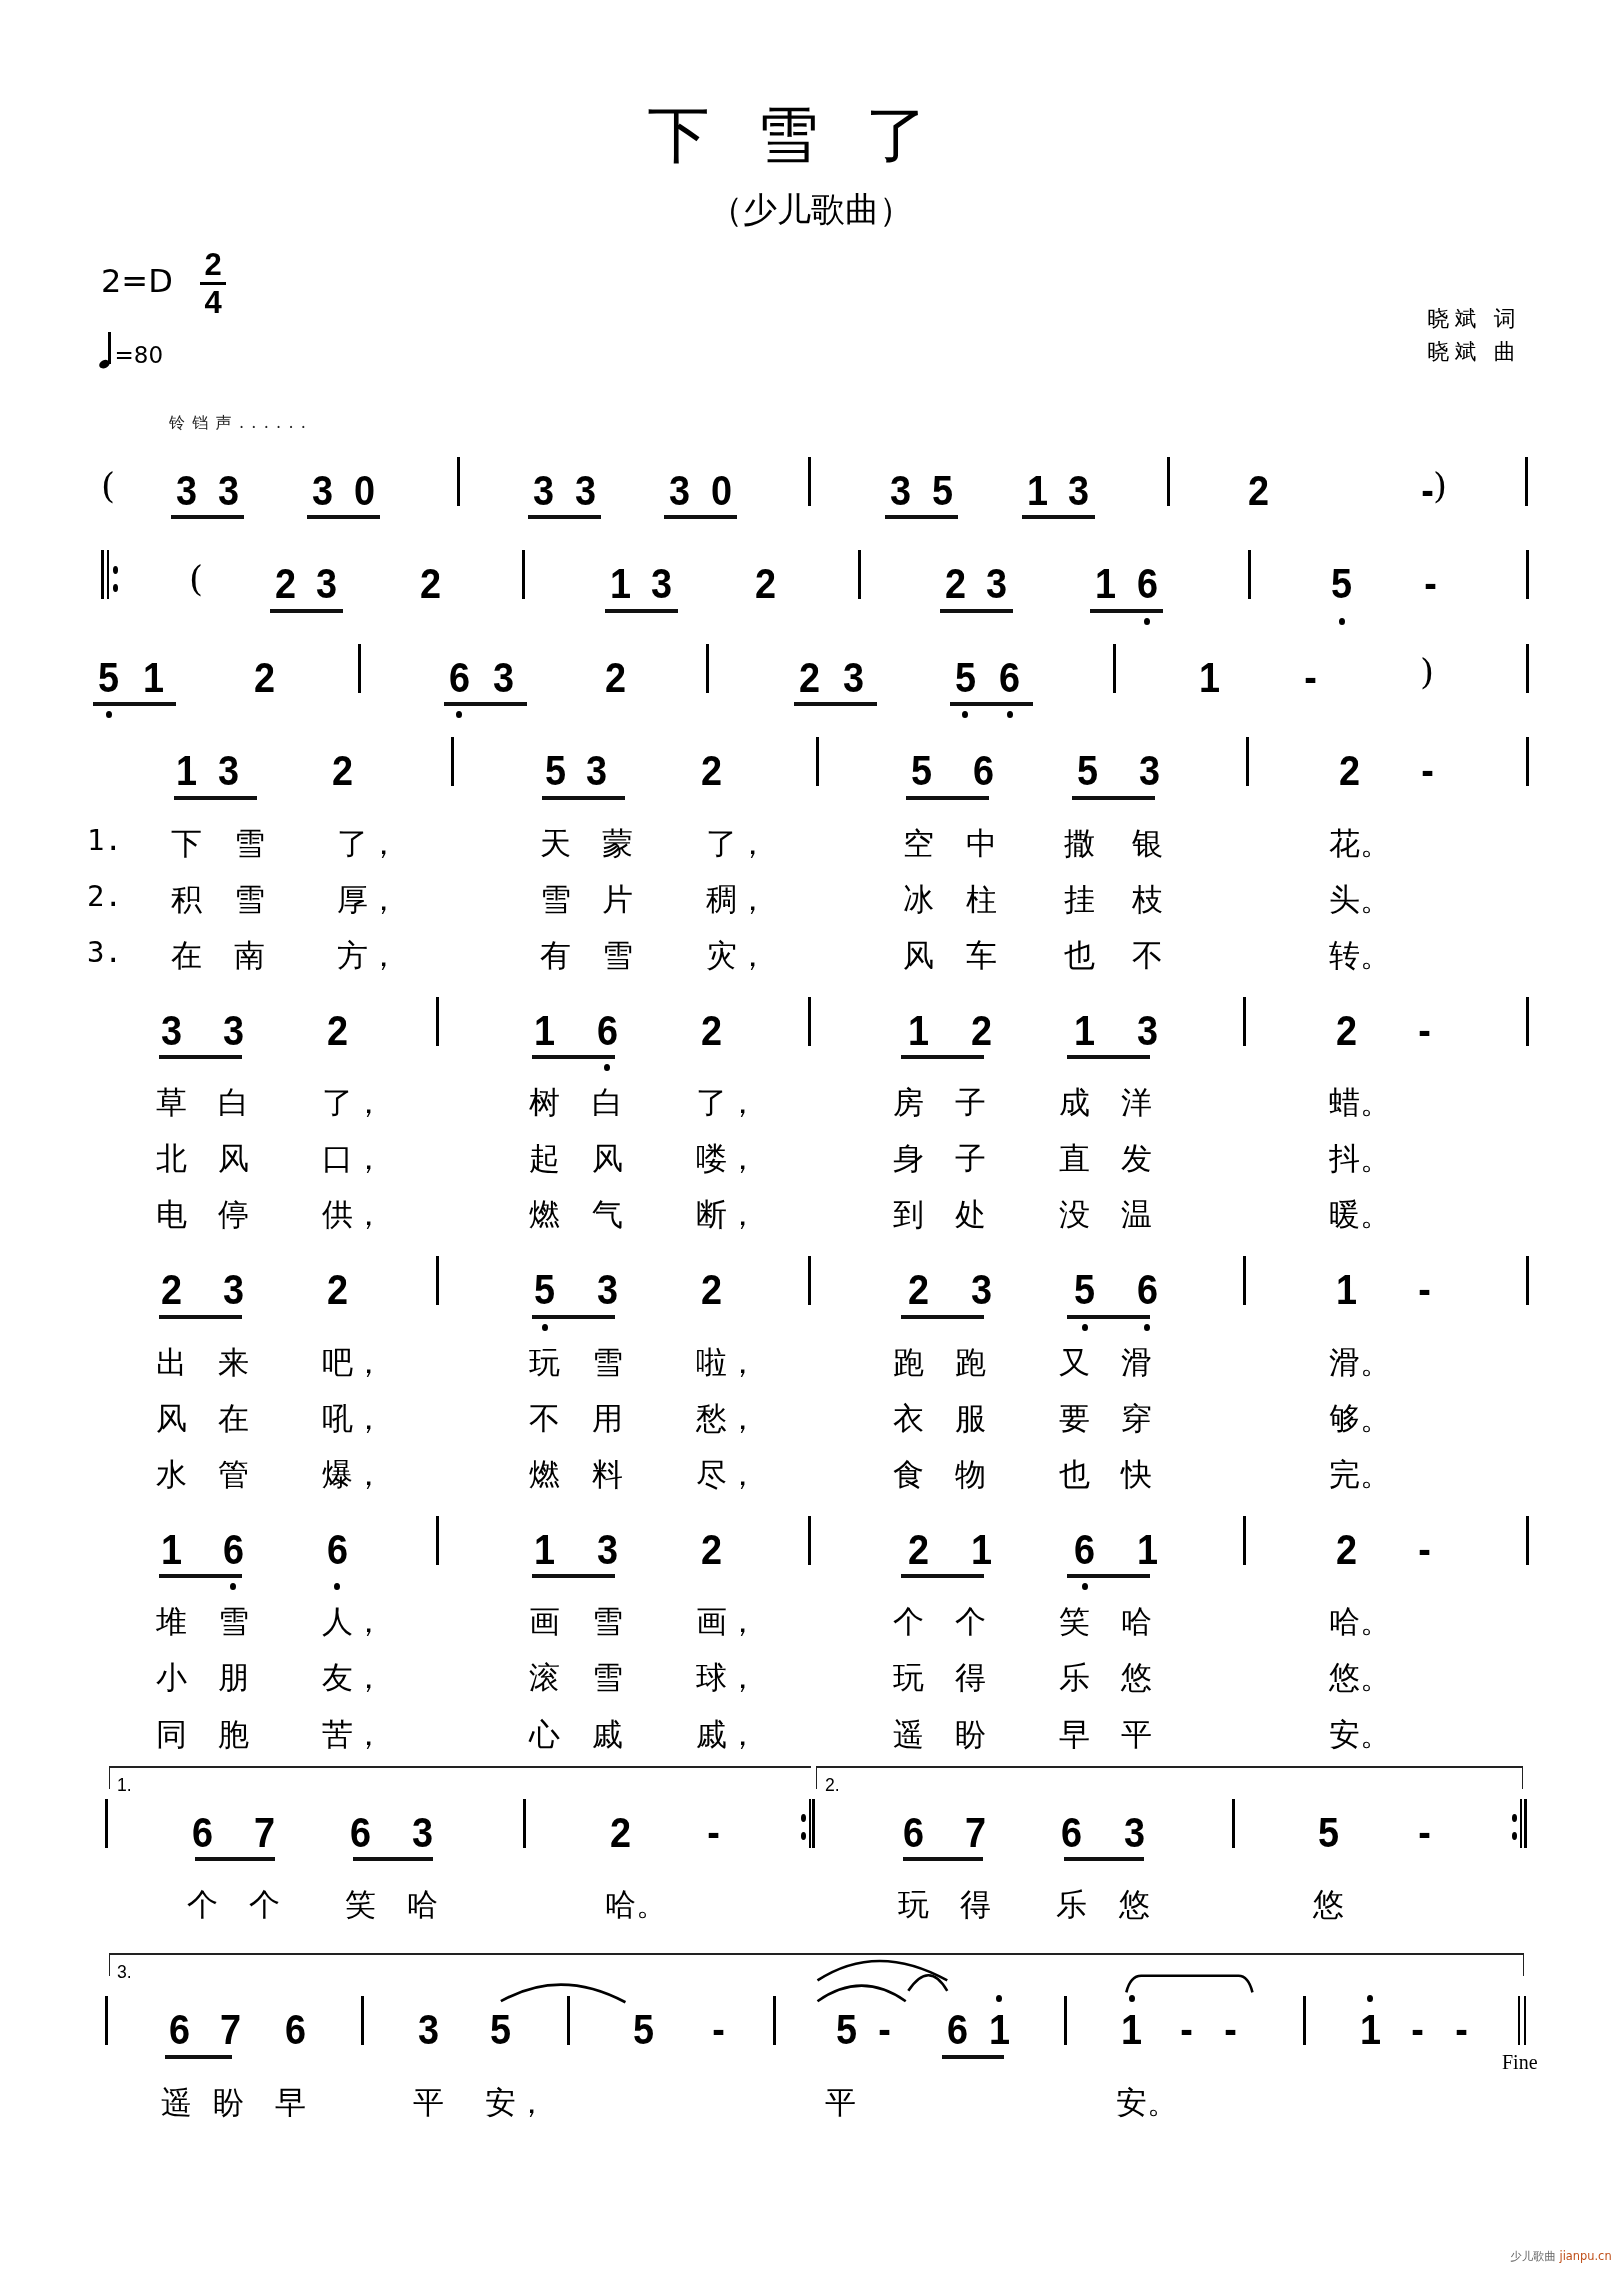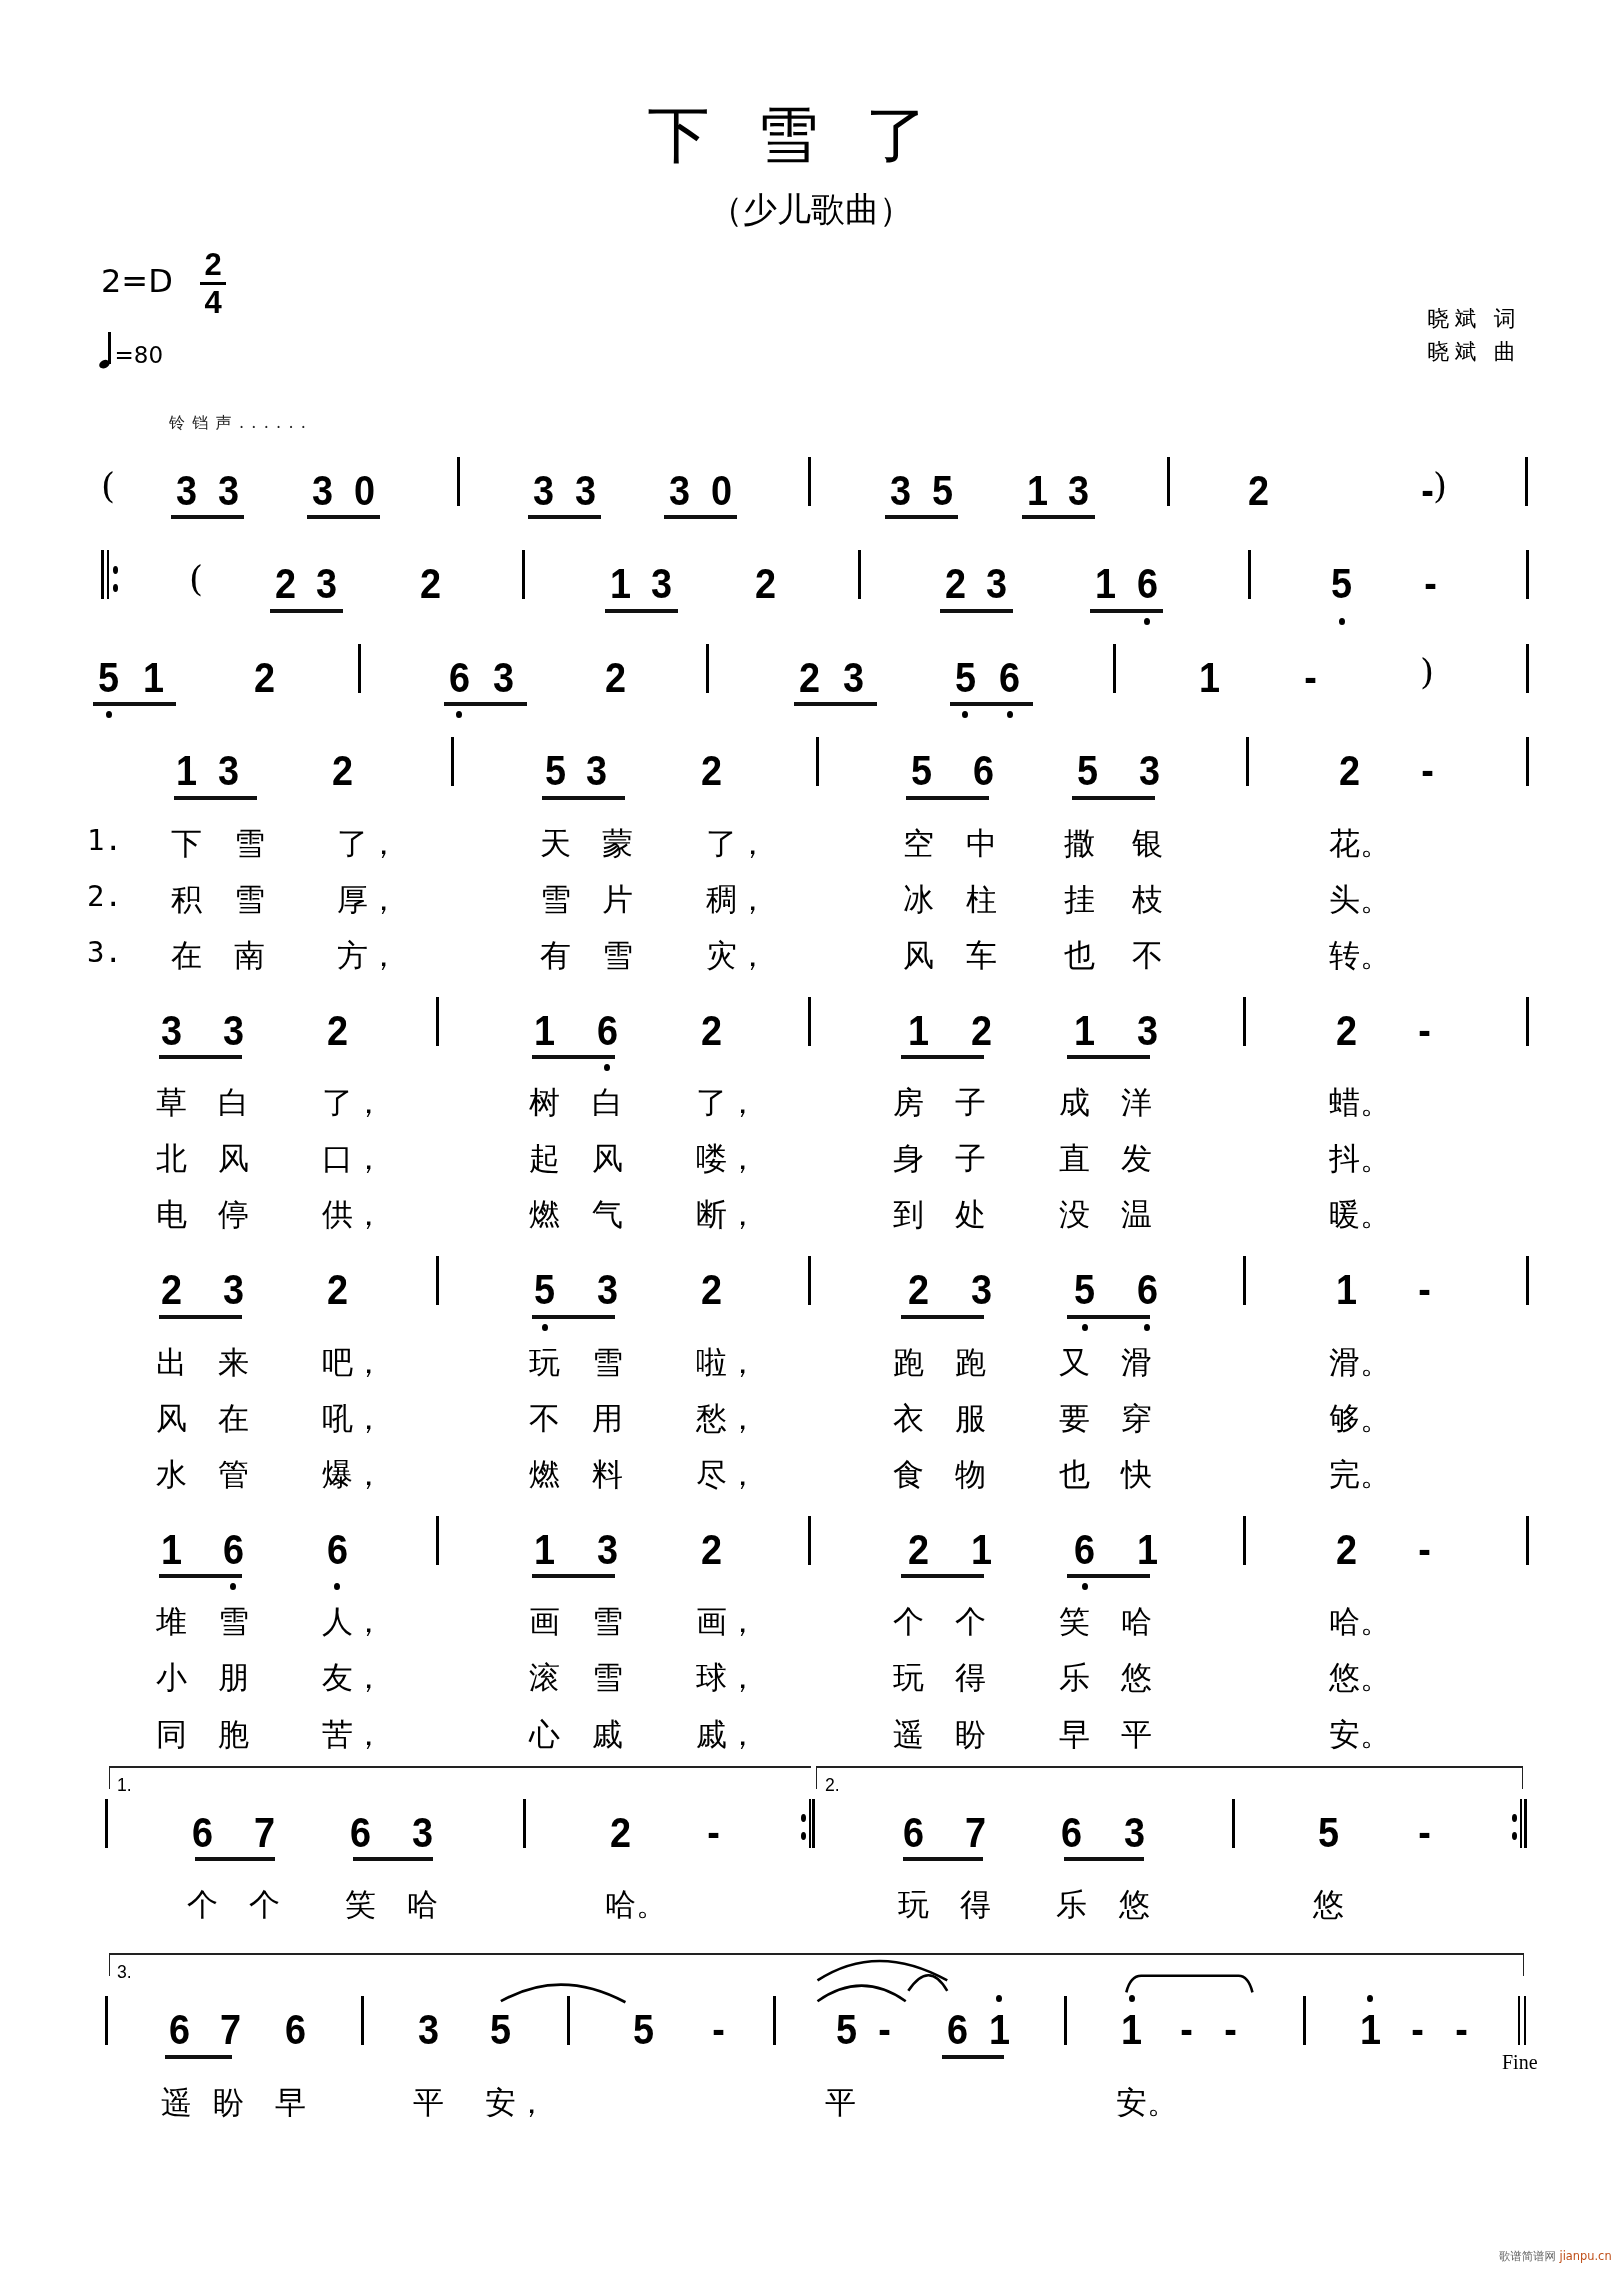--- a/index.html
+++ b/index.html
@@ -447,16 +447,16 @@
 
 <svg class="slurs" viewBox="0 0 3125 4378">
   <path d="M965 3855 Q1080 3790 1205 3857" fill="none" stroke="#000" stroke-width="5"></path>
   <path d="M1575 3855 Q1660 3795 1745 3855" fill="none" stroke="#000" stroke-width="5"></path>
   <path d="M1575 3815 Q1690 3740 1825 3815" fill="none" stroke="#000" stroke-width="5"></path>
   <path d="M1750 3835 Q1790 3775 1825 3835" fill="none" stroke="#000" stroke-width="5"></path>
   <path d="M2170 3838 Q2178 3805 2200 3806 L2385 3806 Q2405 3805 2413 3838" fill="none" stroke="#000" stroke-width="5"></path>
 </svg>
 
 <div class="watermark">
-  <span style="color:#666">歌谱简谱网</span>
+  <span style="color:#666">少儿歌曲</span>
   <span>jianpu.cn</span>
 </div>
 
 
 </body></html>

